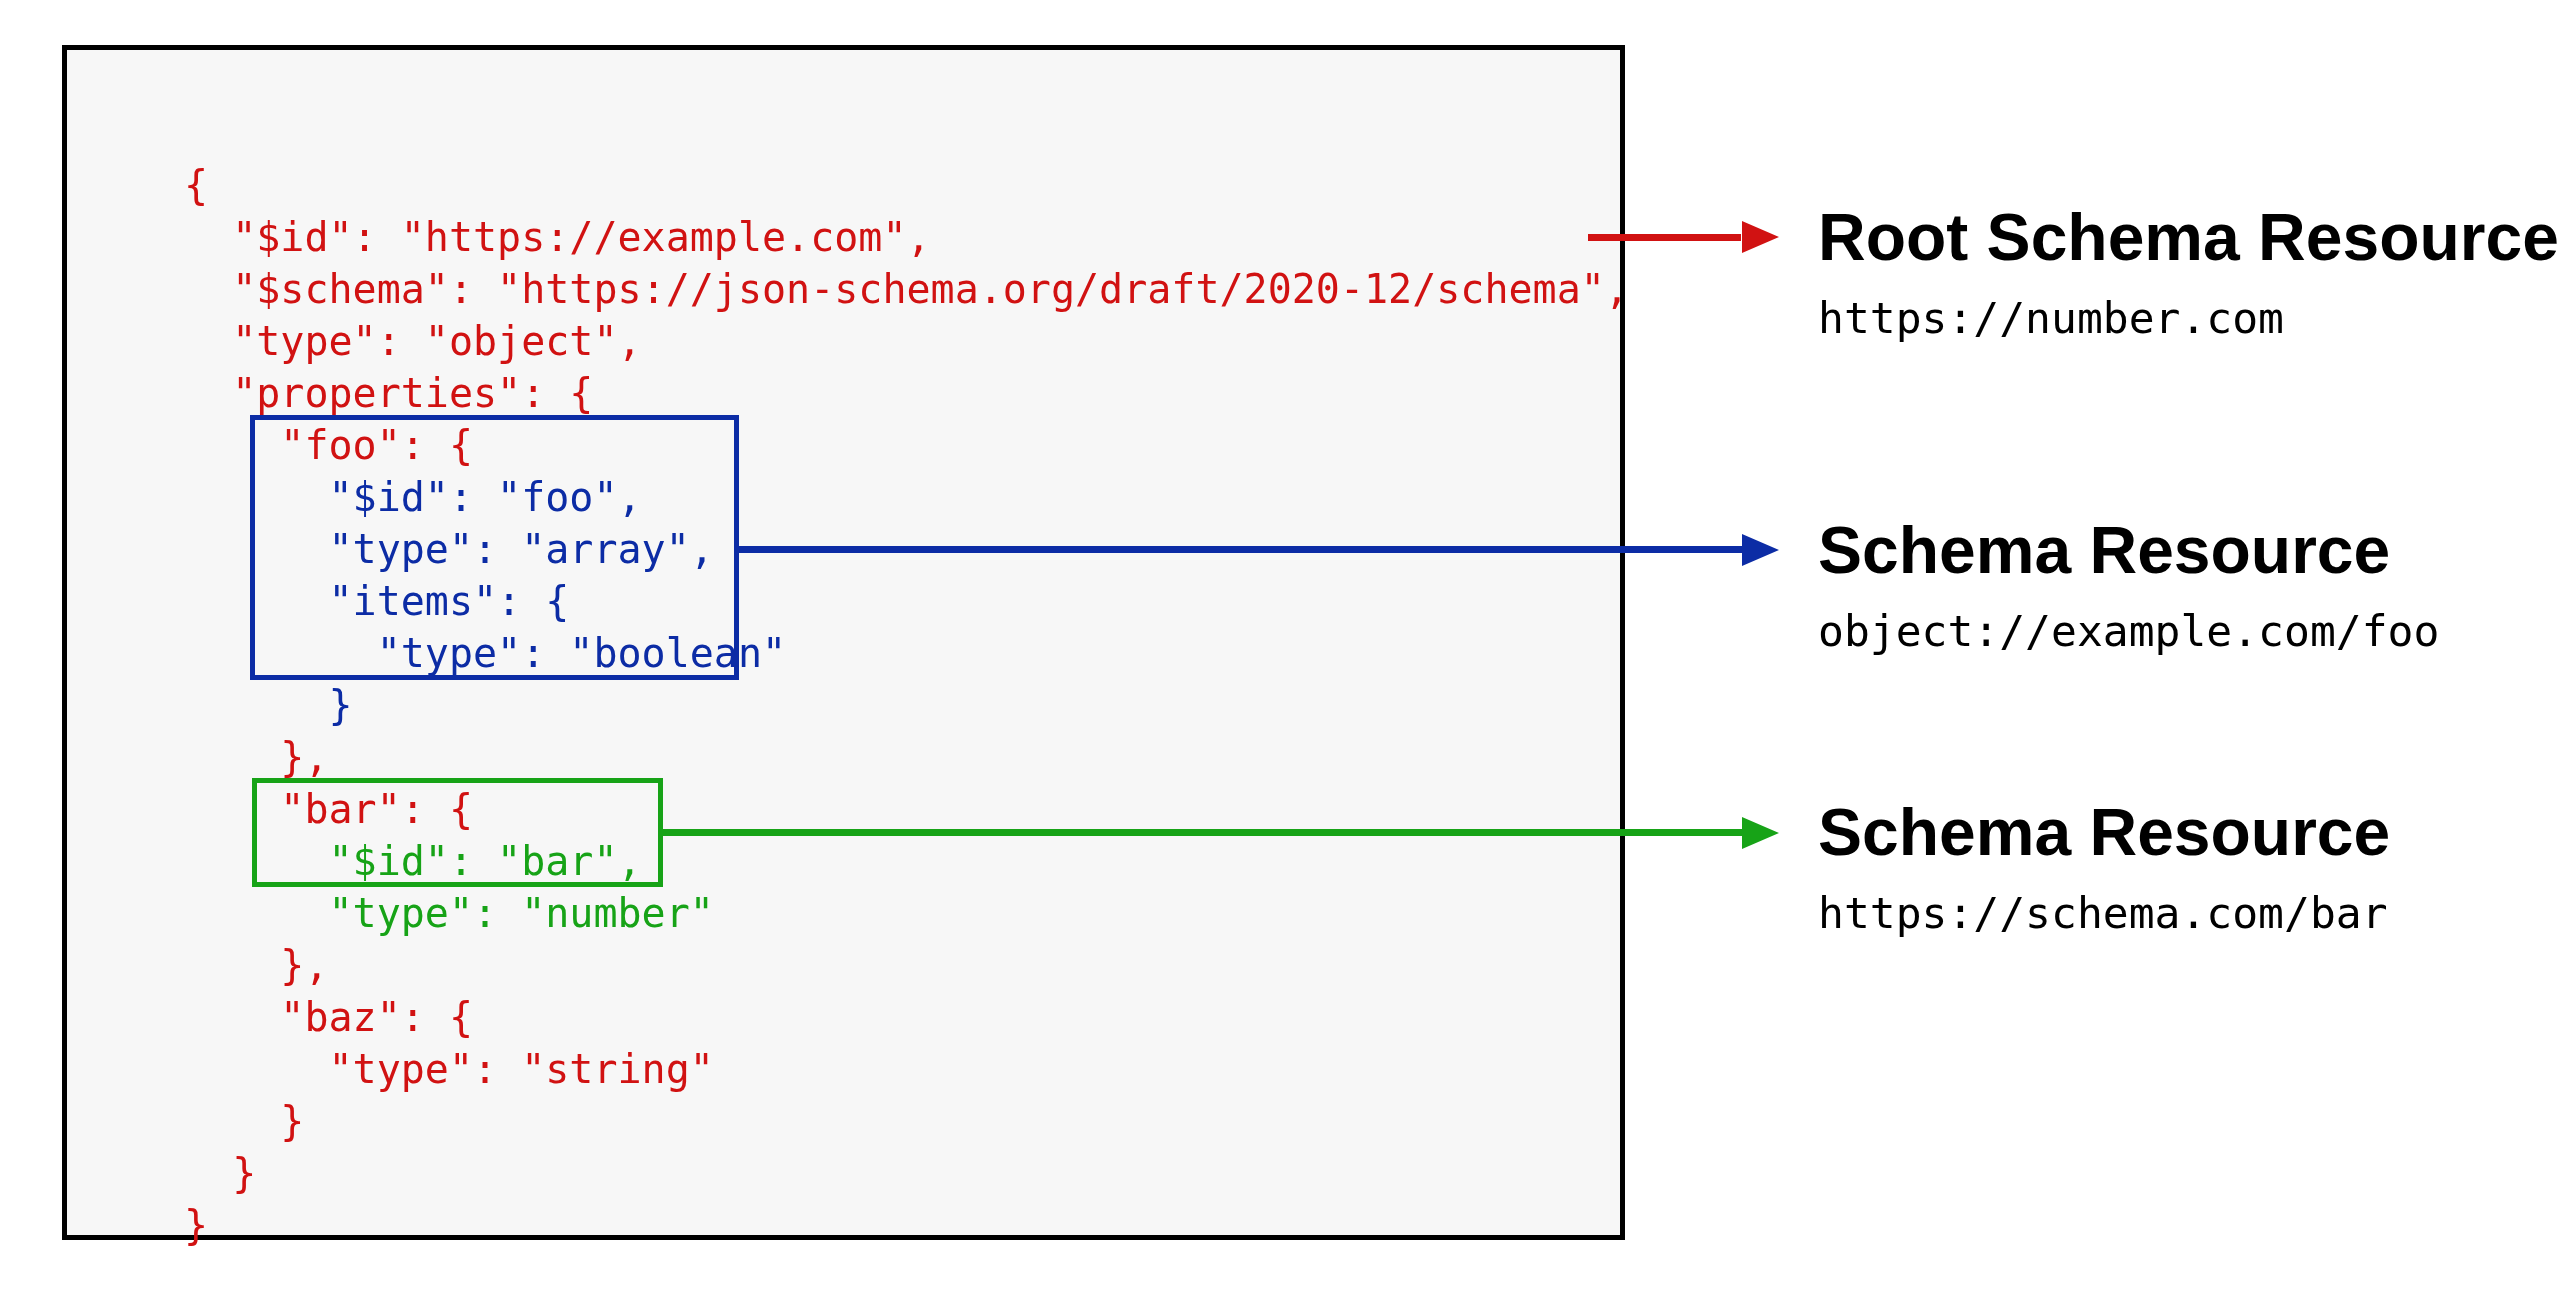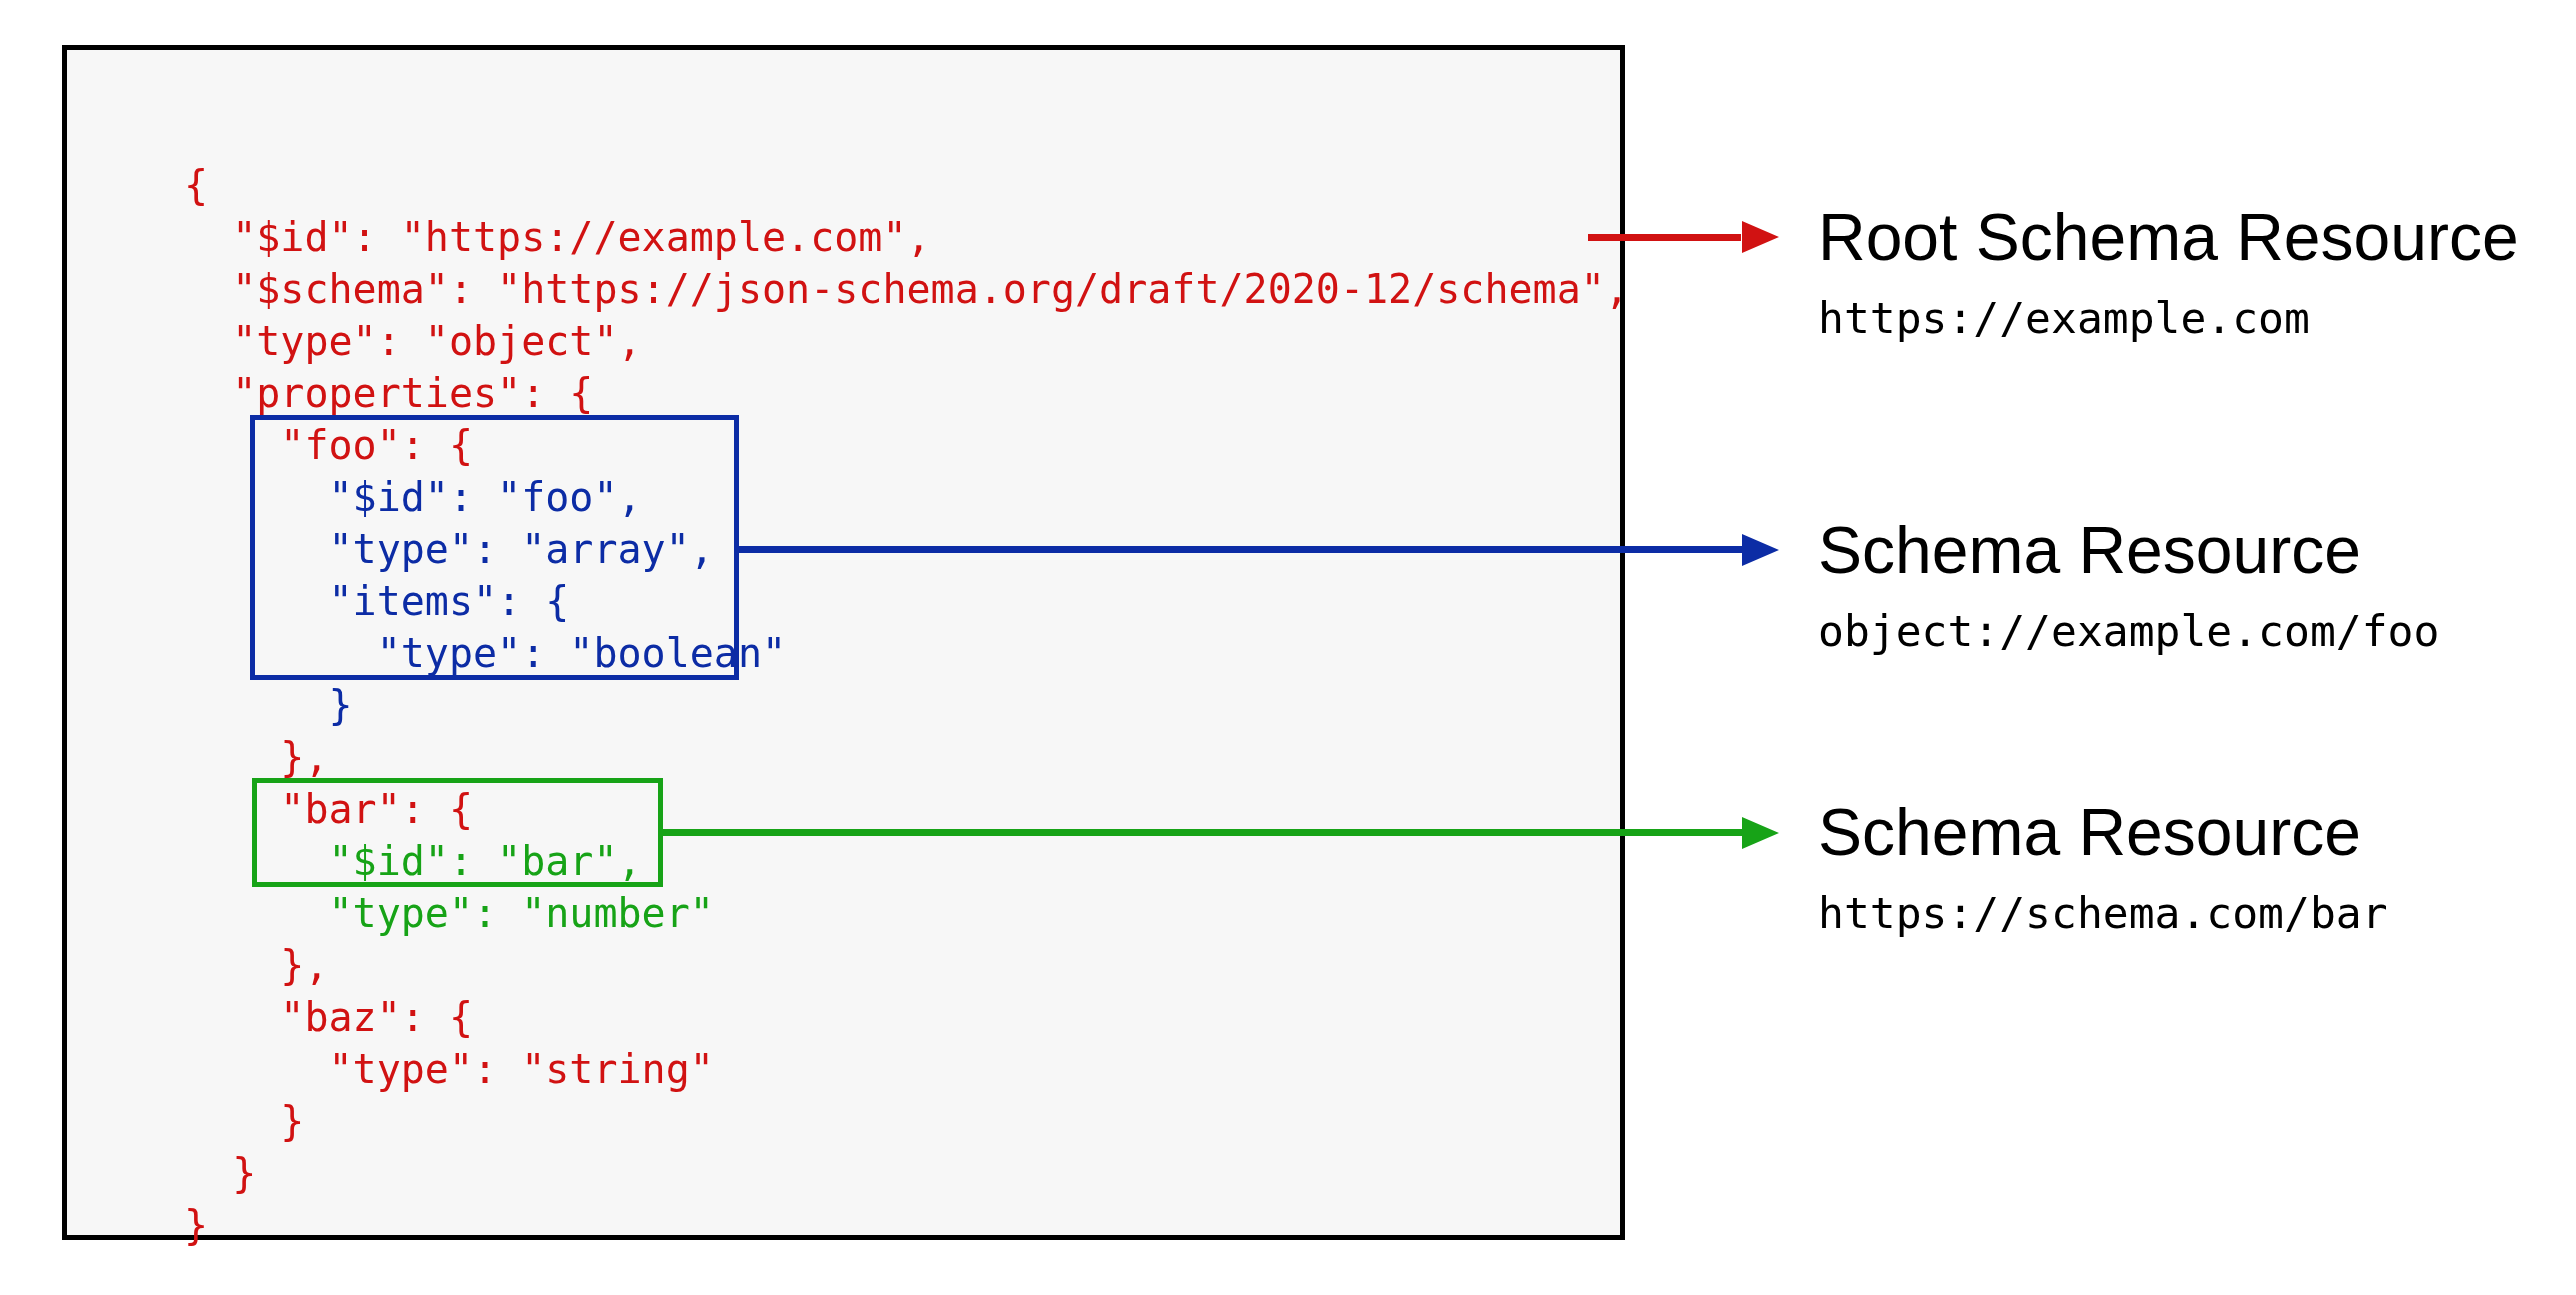--- a/index.html
+++ b/index.html
@@ -32,21 +32,21 @@
   .arrow.red  .arrow-head{left:1742px;top:221px;border-left-color:var(--red);}
   .arrow.blue .arrow-line{left:735px;top:546px;width:1007px;background:var(--blue);}
   .arrow.blue .arrow-head{left:1742px;top:534px;border-left-color:var(--blue);}
   .arrow.green .arrow-line{left:658px;top:829px;width:1084px;background:var(--green);}
   .arrow.green .arrow-head{left:1742px;top:817px;border-left-color:var(--green);}
   .label-group{position:absolute;left:1818px;}
   .label-group.g1{top:201px;}
   .label-group.g2{top:514px;}
   .label-group.g3{top:796px;}
   .label-title{
-    font-family:"Liberation Sans", sans-serif;font-weight:normal;
+    font-family:"Liberation Sans", sans-serif;font-weight:bold;
     font-size:66px;line-height:72px;color:var(--ink);white-space:nowrap;
   }
   .label-url{
     font-family:"DejaVu Sans Mono", monospace;
     font-size:43px;line-height:50px;color:var(--ink);margin-top:20px;white-space:nowrap;
   }
 </style>
 </head>
 <body>
 
@@ -67,21 +67,21 @@
     <div class="arrow-line"></div>
     <div class="arrow-head"></div>
   </div>
   <div class="arrow green">
     <div class="arrow-line"></div>
     <div class="arrow-head"></div>
   </div>
 
   <div class="label-group g1">
     <div class="label-title">Root Schema Resource</div>
-    <div class="label-url">https://example.com</div>
+    <div class="label-url">https://number.com</div>
   </div>
   <div class="label-group g2">
     <div class="label-title">Schema Resource</div>
     <div class="label-url">object://example.com/foo</div>
   </div>
   <div class="label-group g3">
     <div class="label-title">Schema Resource</div>
     <div class="label-url">https://schema.com/bar</div>
   </div>
 

